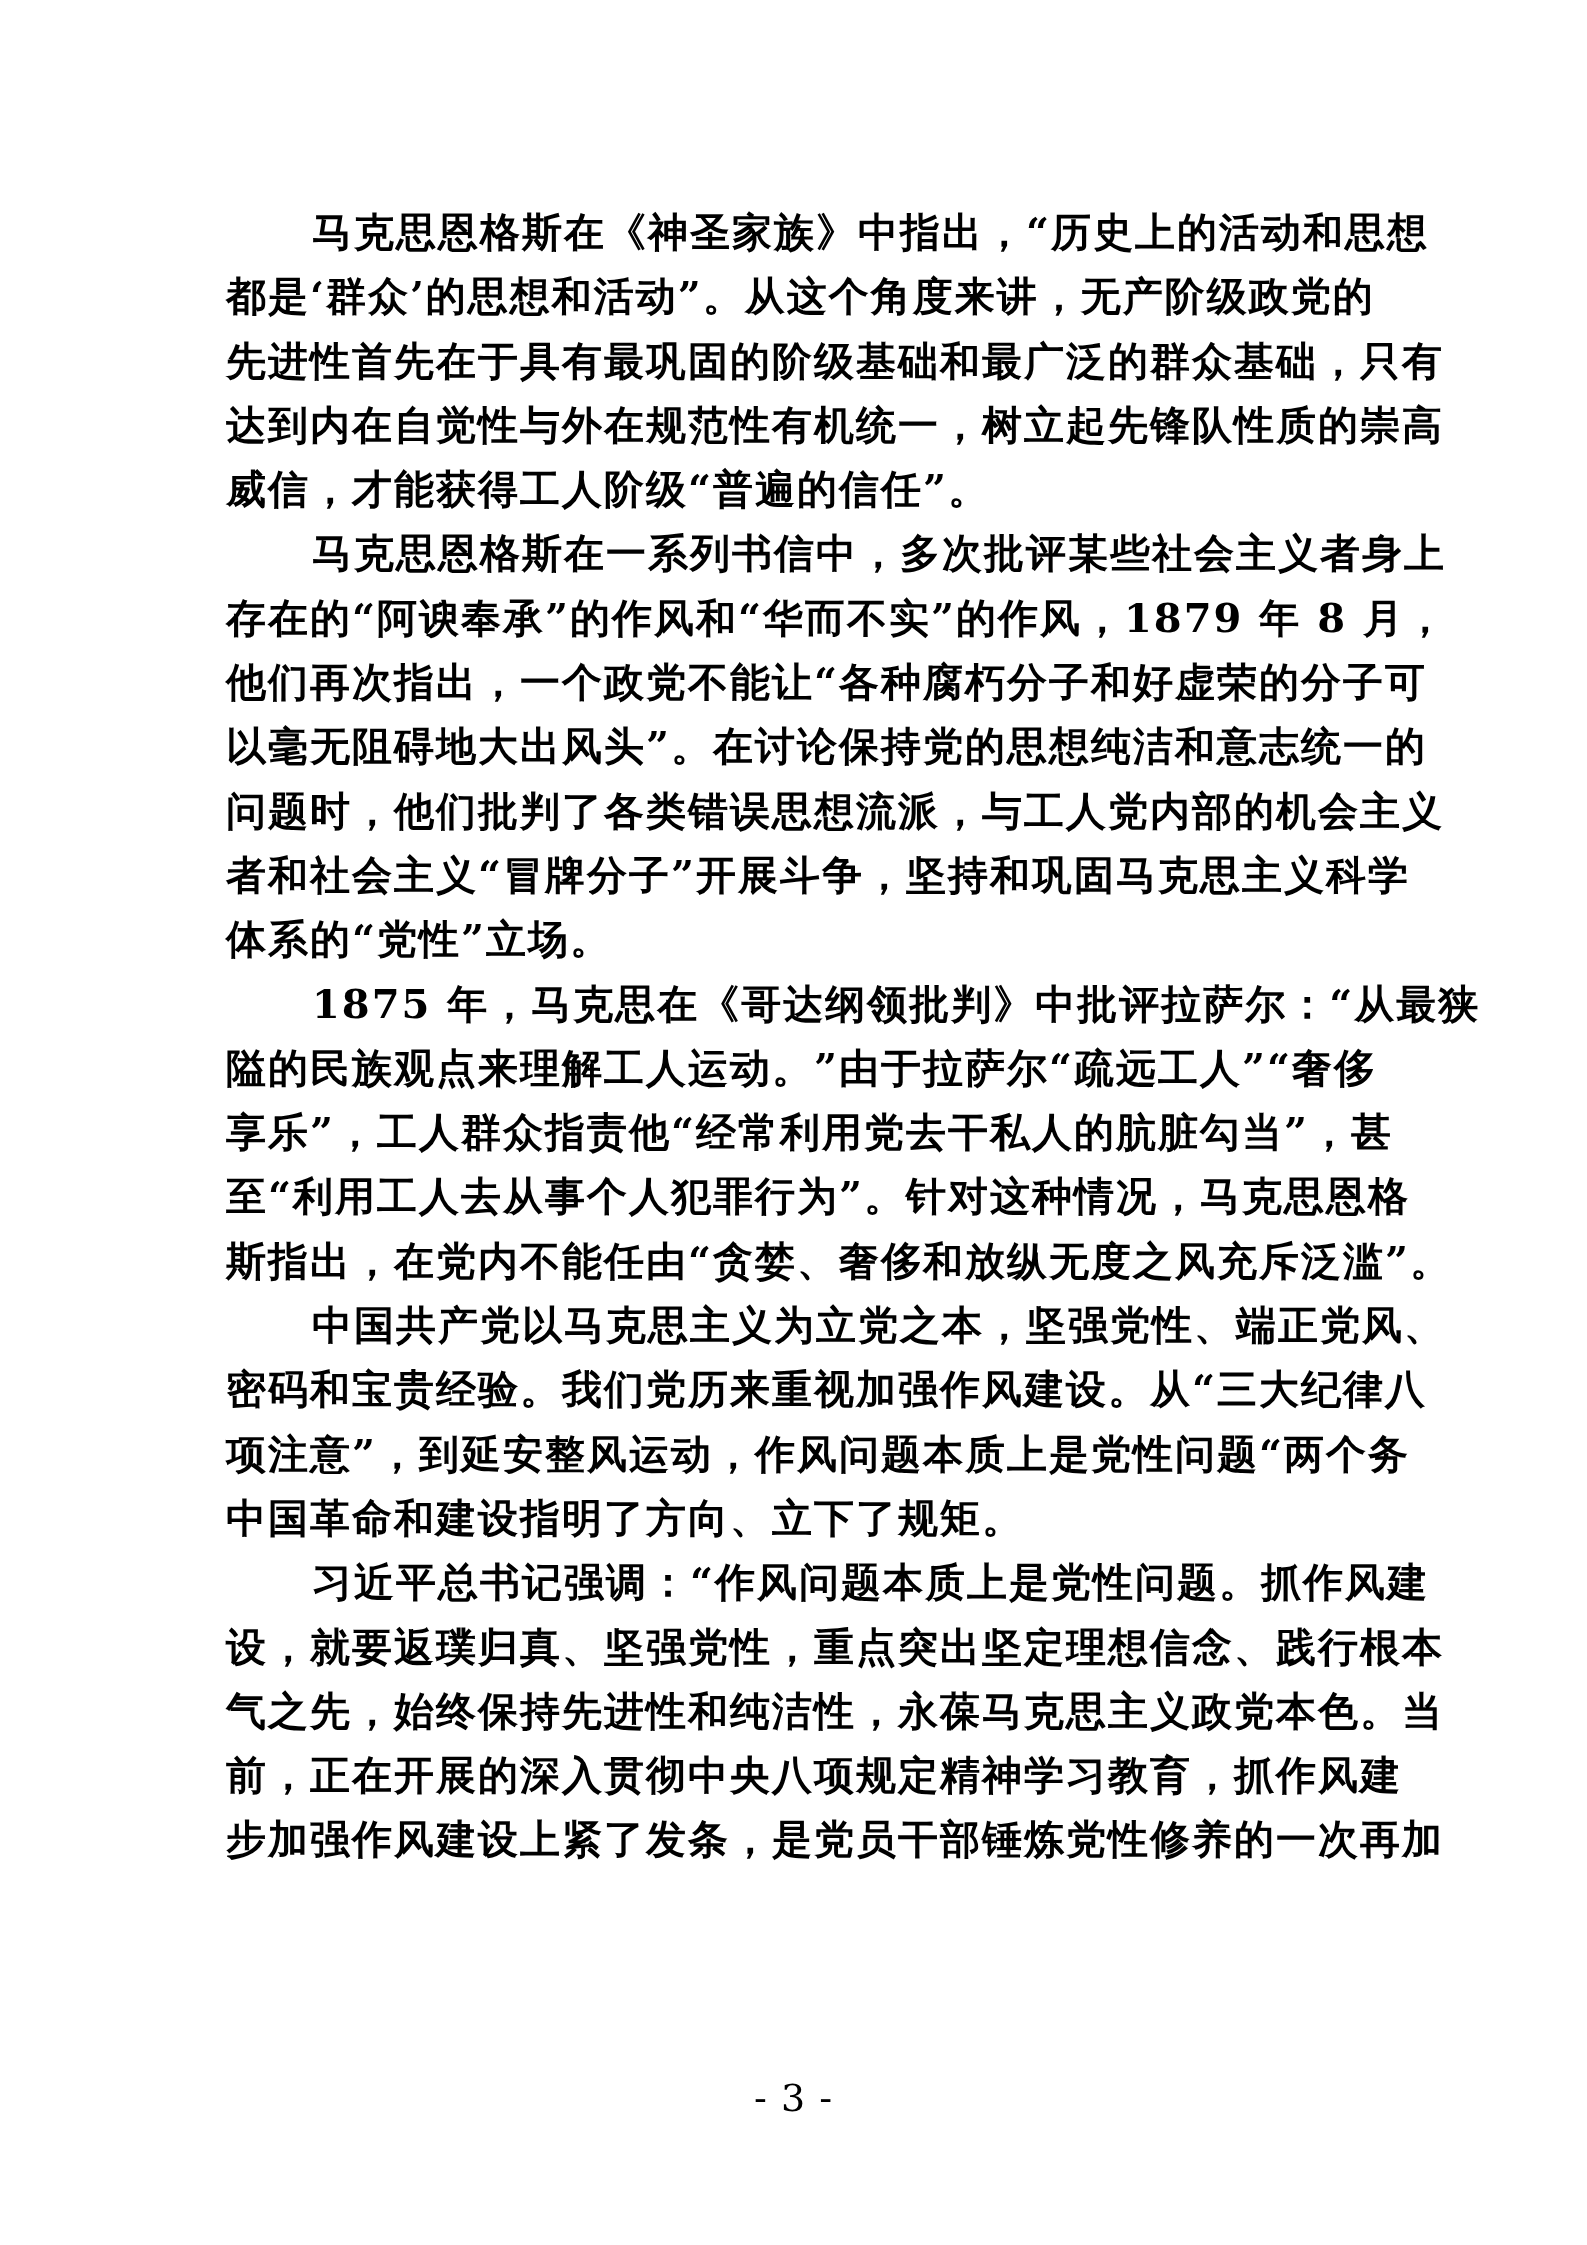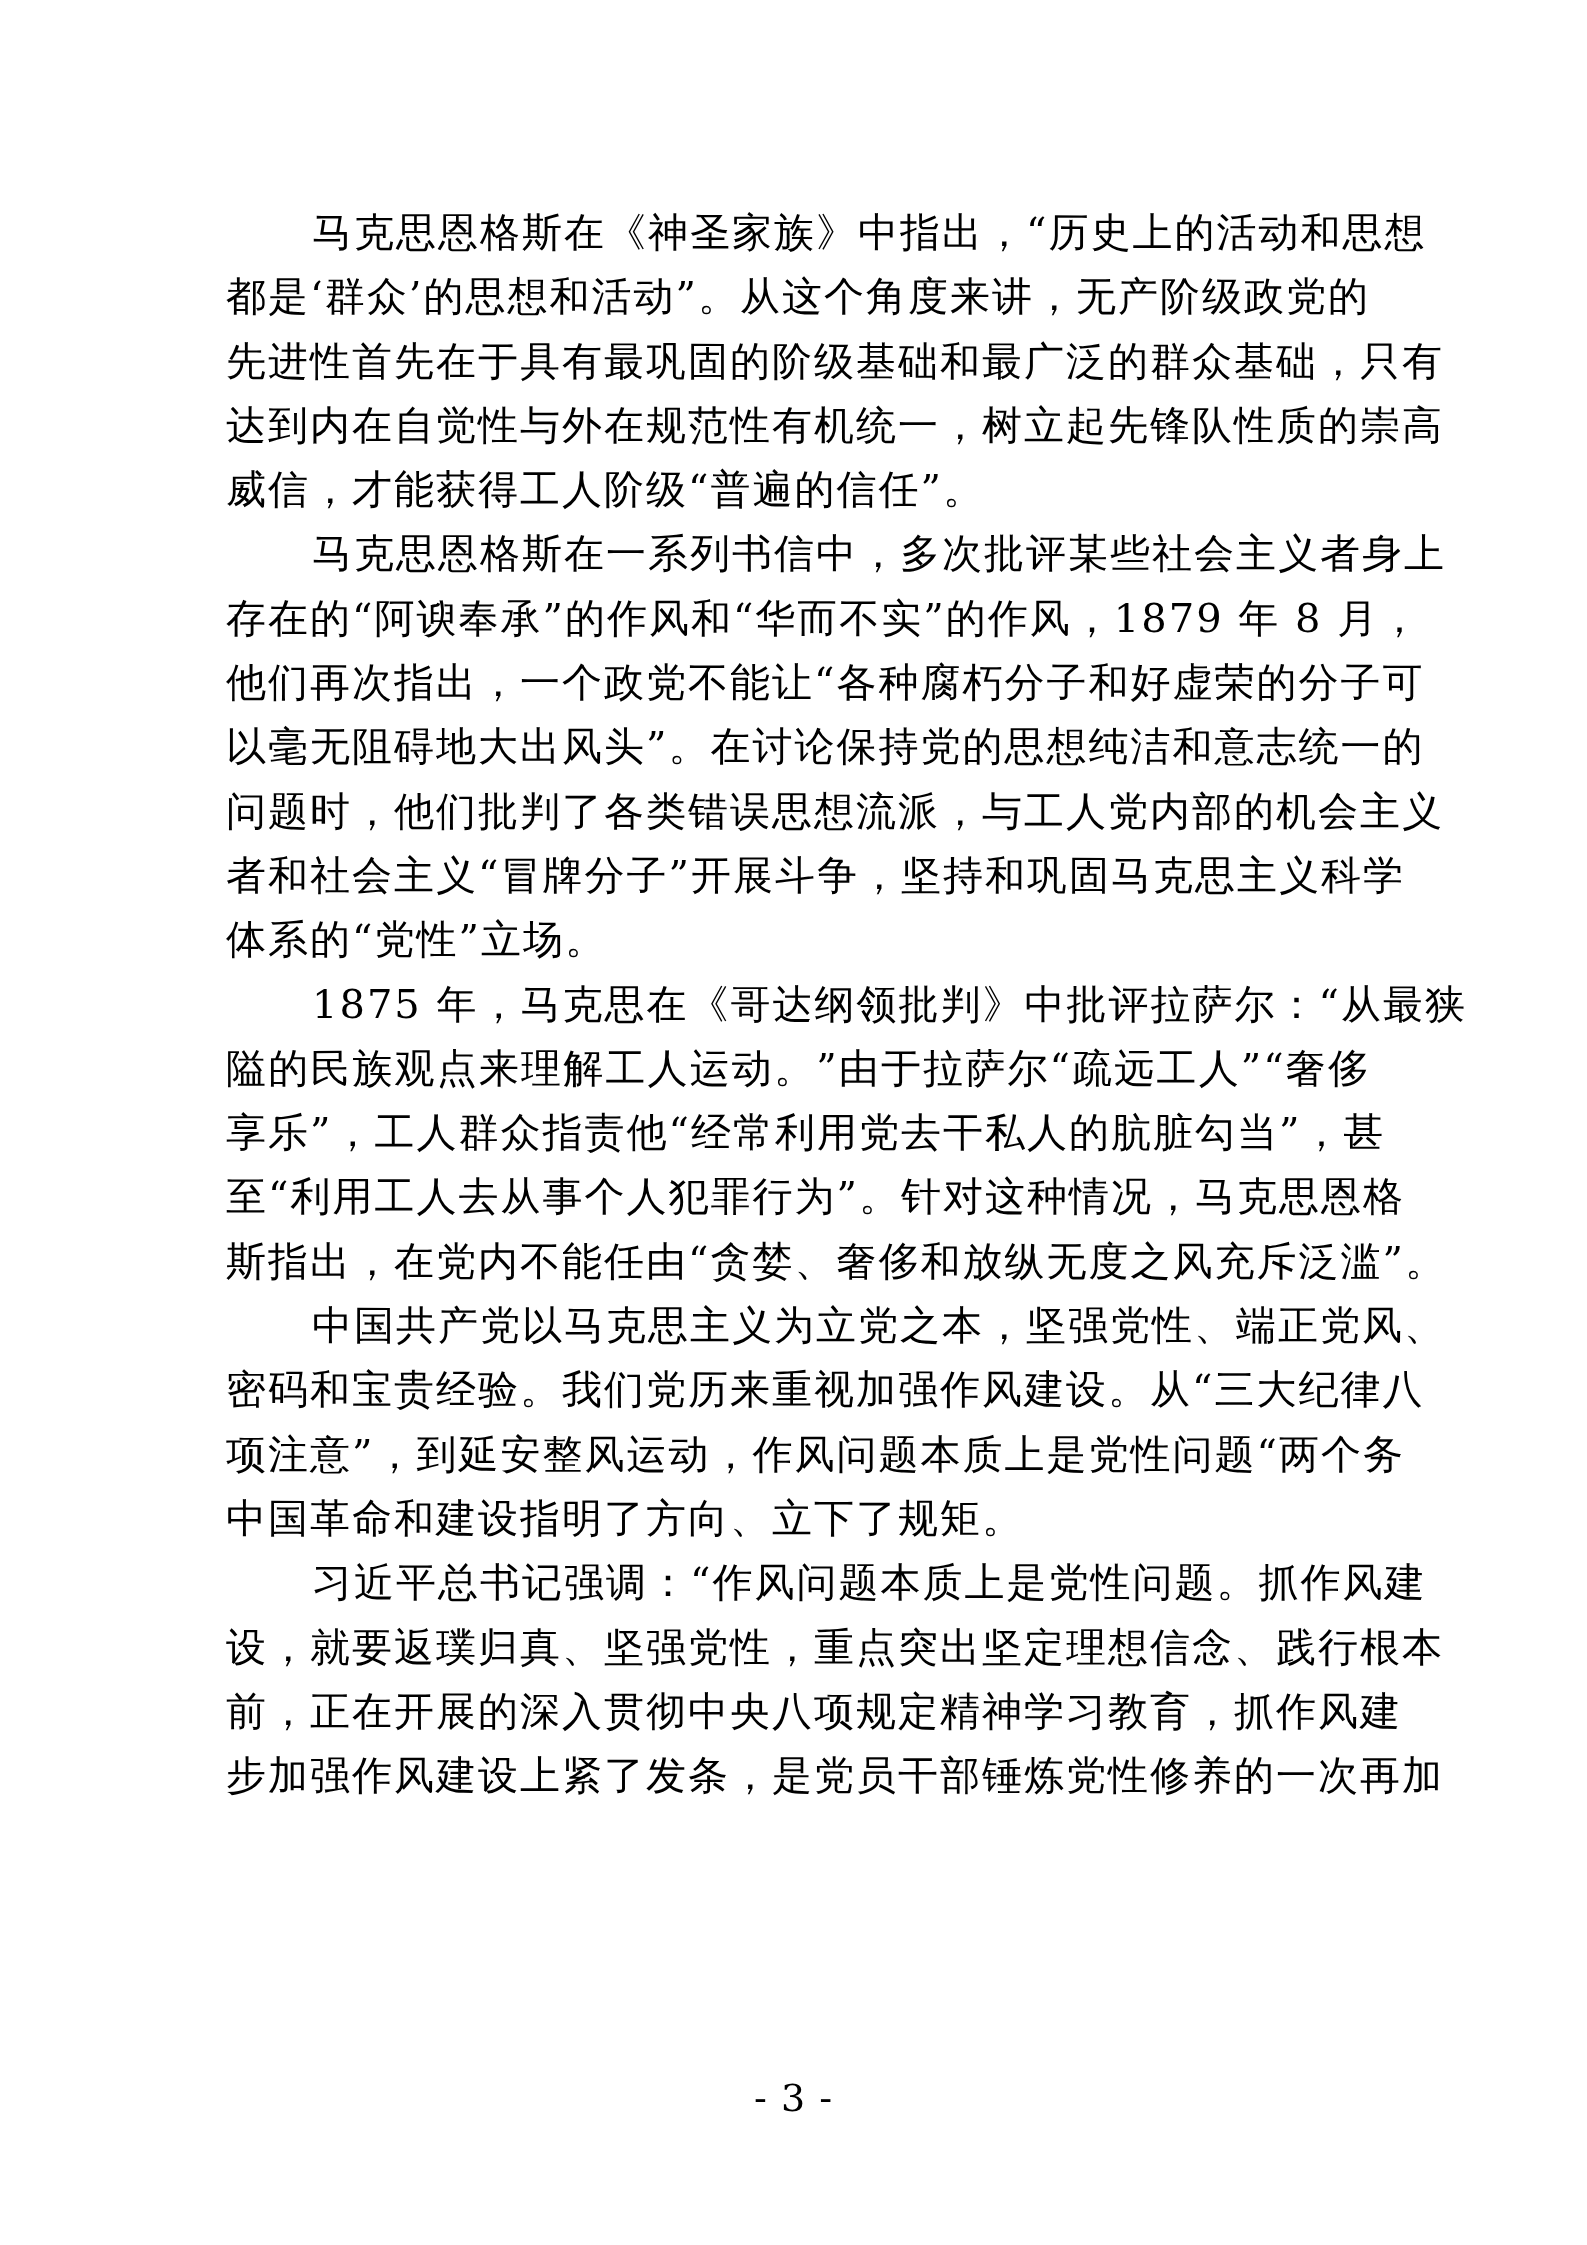--- a/index.html
+++ b/index.html
@@ -18,20 +18,21 @@
   }
   .doc-body {
     position: absolute;
     left: 226px;
     top: 200px;
     width: 1144px;
   }
   .paragraph {
     margin: 0;
     padding: 0;
+    font-weight: bold;
   }
   .line {
     font-size: 40px;
     line-height: 64.3px;
     height: 64.3px;
     letter-spacing: 2px;
     white-space: nowrap;
     text-align: justify;
     
     text-align-last: justify;
@@ -84,18 +85,19 @@
       </div>
       <div class="paragraph">
         <div class="line first">中国共产党以马克思主义为立党之本，坚强党性、端正党风、</div>
         <div class="line">密码和宝贵经验。我们党历来重视加强作风建设。从“三大纪律八</div>
         <div class="line">项注意”，到延安整风运动，作风问题本质上是党性问题“两个务</div>
         <div class="line short">中国革命和建设指明了方向、立下了规矩。</div>
       </div>
       <div class="paragraph">
         <div class="line first">习近平总书记强调：“作风问题本质上是党性问题。抓作风建</div>
         <div class="line">设，就要返璞归真、坚强党性，重点突出坚定理想信念、践行根本</div>
+        <div class="line">气之先，始终保持先进性和纯洁性，永葆马克思主义政党本色。当</div>
         <div class="line">前，正在开展的深入贯彻中央八项规定精神学习教育，抓作风建</div>
         <div class="line">步加强作风建设上紧了发条，是党员干部锤炼党性修养的一次再加</div>
       </div>
     </div>
   <div class="page-number">- 3 -</div>
 </div>
 
 </body></html>

